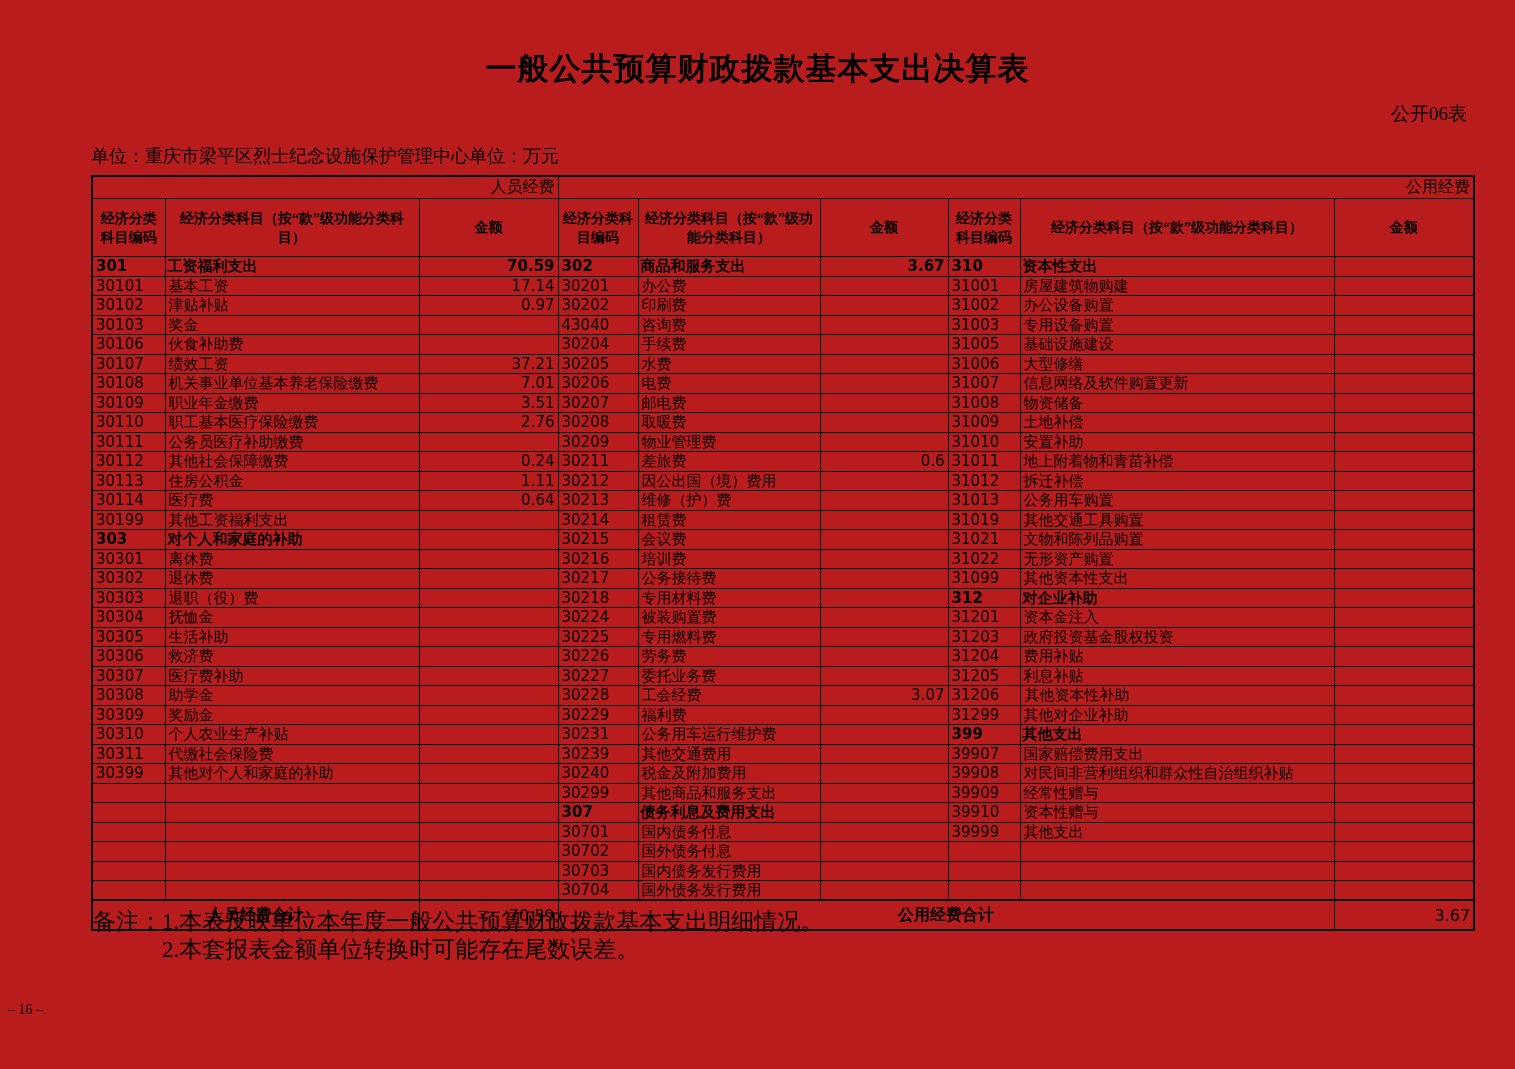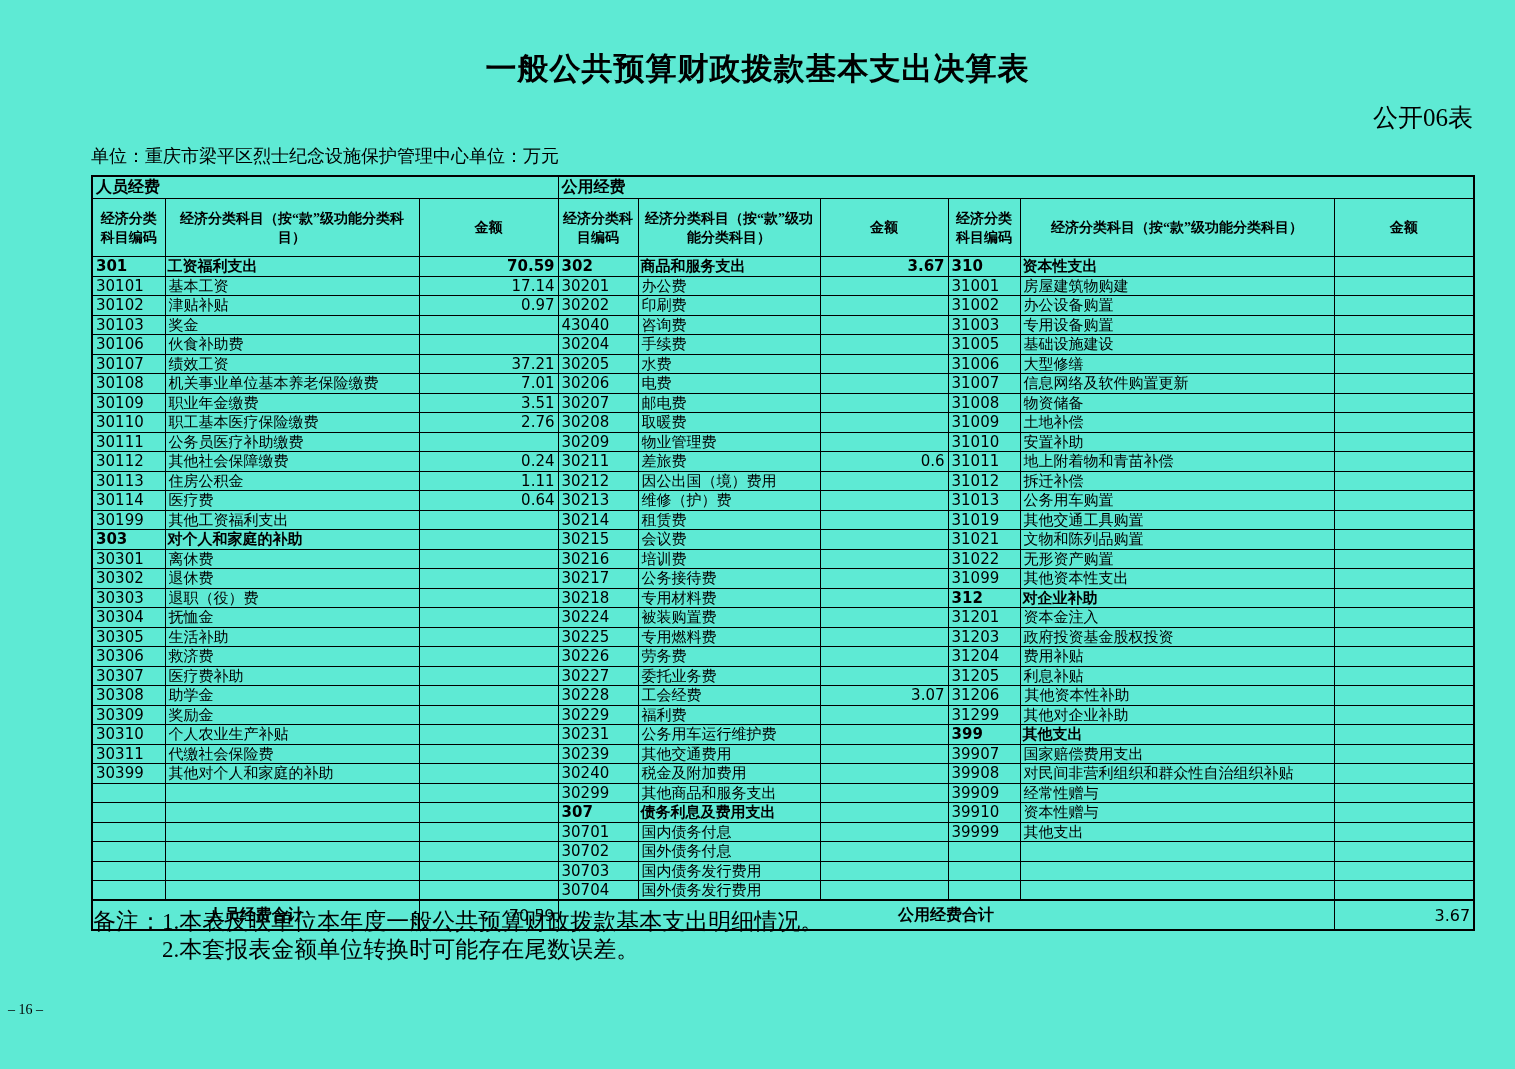--- a/index.html
+++ b/index.html
@@ -1,36 +1,36 @@
 <!DOCTYPE html>
 <html><head>
 <meta charset="utf-8">
 <style>
   html,body { margin:0; padding:0; background:#ffffff; }
   .page {
     position: relative;
     width: 1515px;
     height: 1069px;
-    background: #5eead4;
+    background: #b91c1c;
     font-family: "Liberation Serif", "DejaVu Serif", serif;
     color: #000;
     overflow: hidden;
   }
   .title {
     position: absolute;
     top: 48px; left: 0; width: 100%;
     text-align: center;
     font-size: 31px;
     font-weight: bold;
     letter-spacing: 1px;
   }
   .table-no {
     position: absolute;
-    top: 101px; right: 42px;
-    font-size: 25px;
+    top: 101px; right: 48px;
+    font-size: 19px;
   }
   .unit-row {
     position: absolute;
     top: 144px; left: 91px; right: 42px;
     display: flex;
     justify-content: flex-start;
     align-items: flex-end;
     font-size: 18px;
   }
   table.main {
@@ -41,21 +41,21 @@
     table-layout: fixed;
     border: 2px solid #000;
   }
   table.main th, table.main td {
     border: 1px solid #000;
     padding: 0 3px;
     overflow: hidden;
     vertical-align: middle;
   }
   tr.grp-row { height: 22px; }
-  tr.grp-row th { font-size: 16px; font-weight: bold; text-align: left; }
+  tr.grp-row th { font-size: 16px; font-weight: normal; text-align: right; }
   tr.hdr-row { height: 58px; }
   tr.hdr-row th {
     font-size: 14px; font-weight: bold; text-align: center;
     white-space: normal; line-height: 19px; padding: 0 4px;
   }
   tr.data-row { height: 19.5px; }
   tr.data-row td {
     font-size: 15px;
     line-height: 18px;
     white-space: nowrap;

